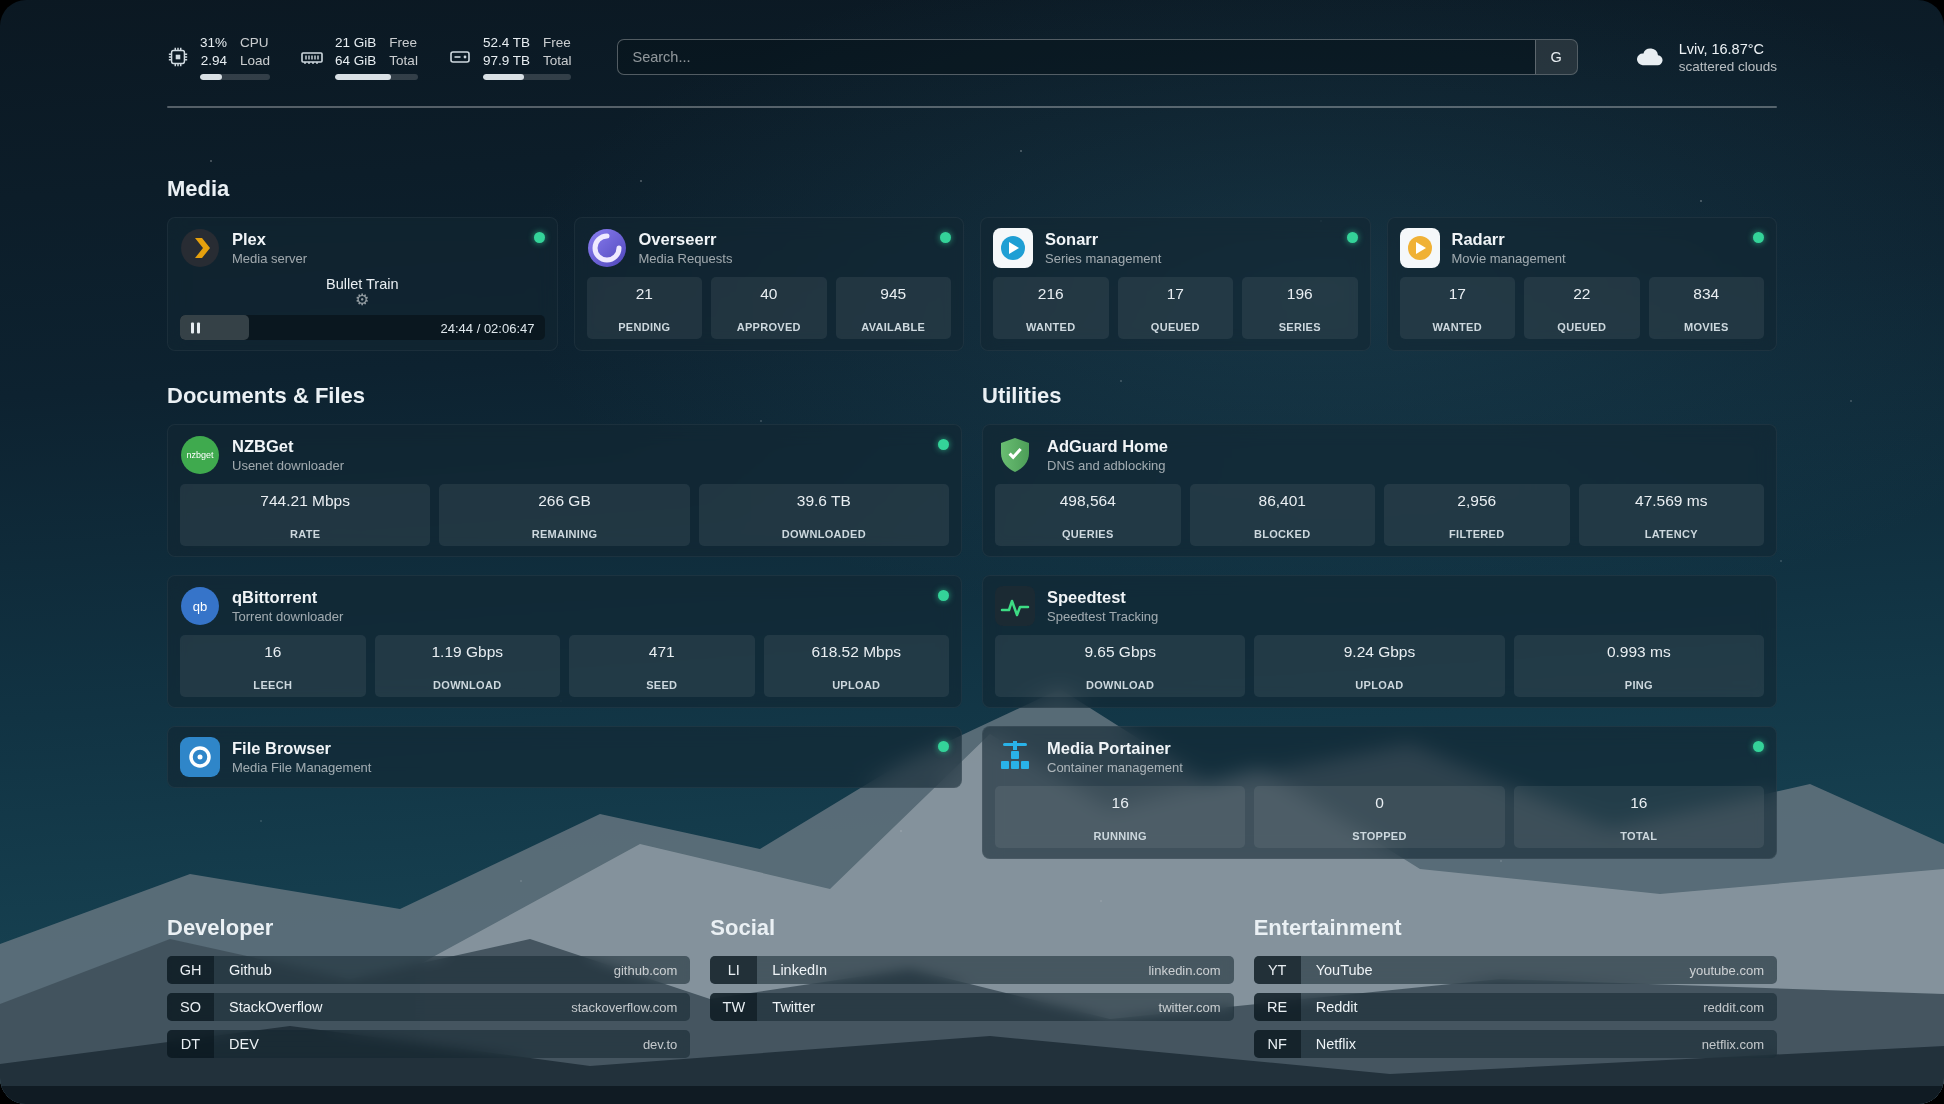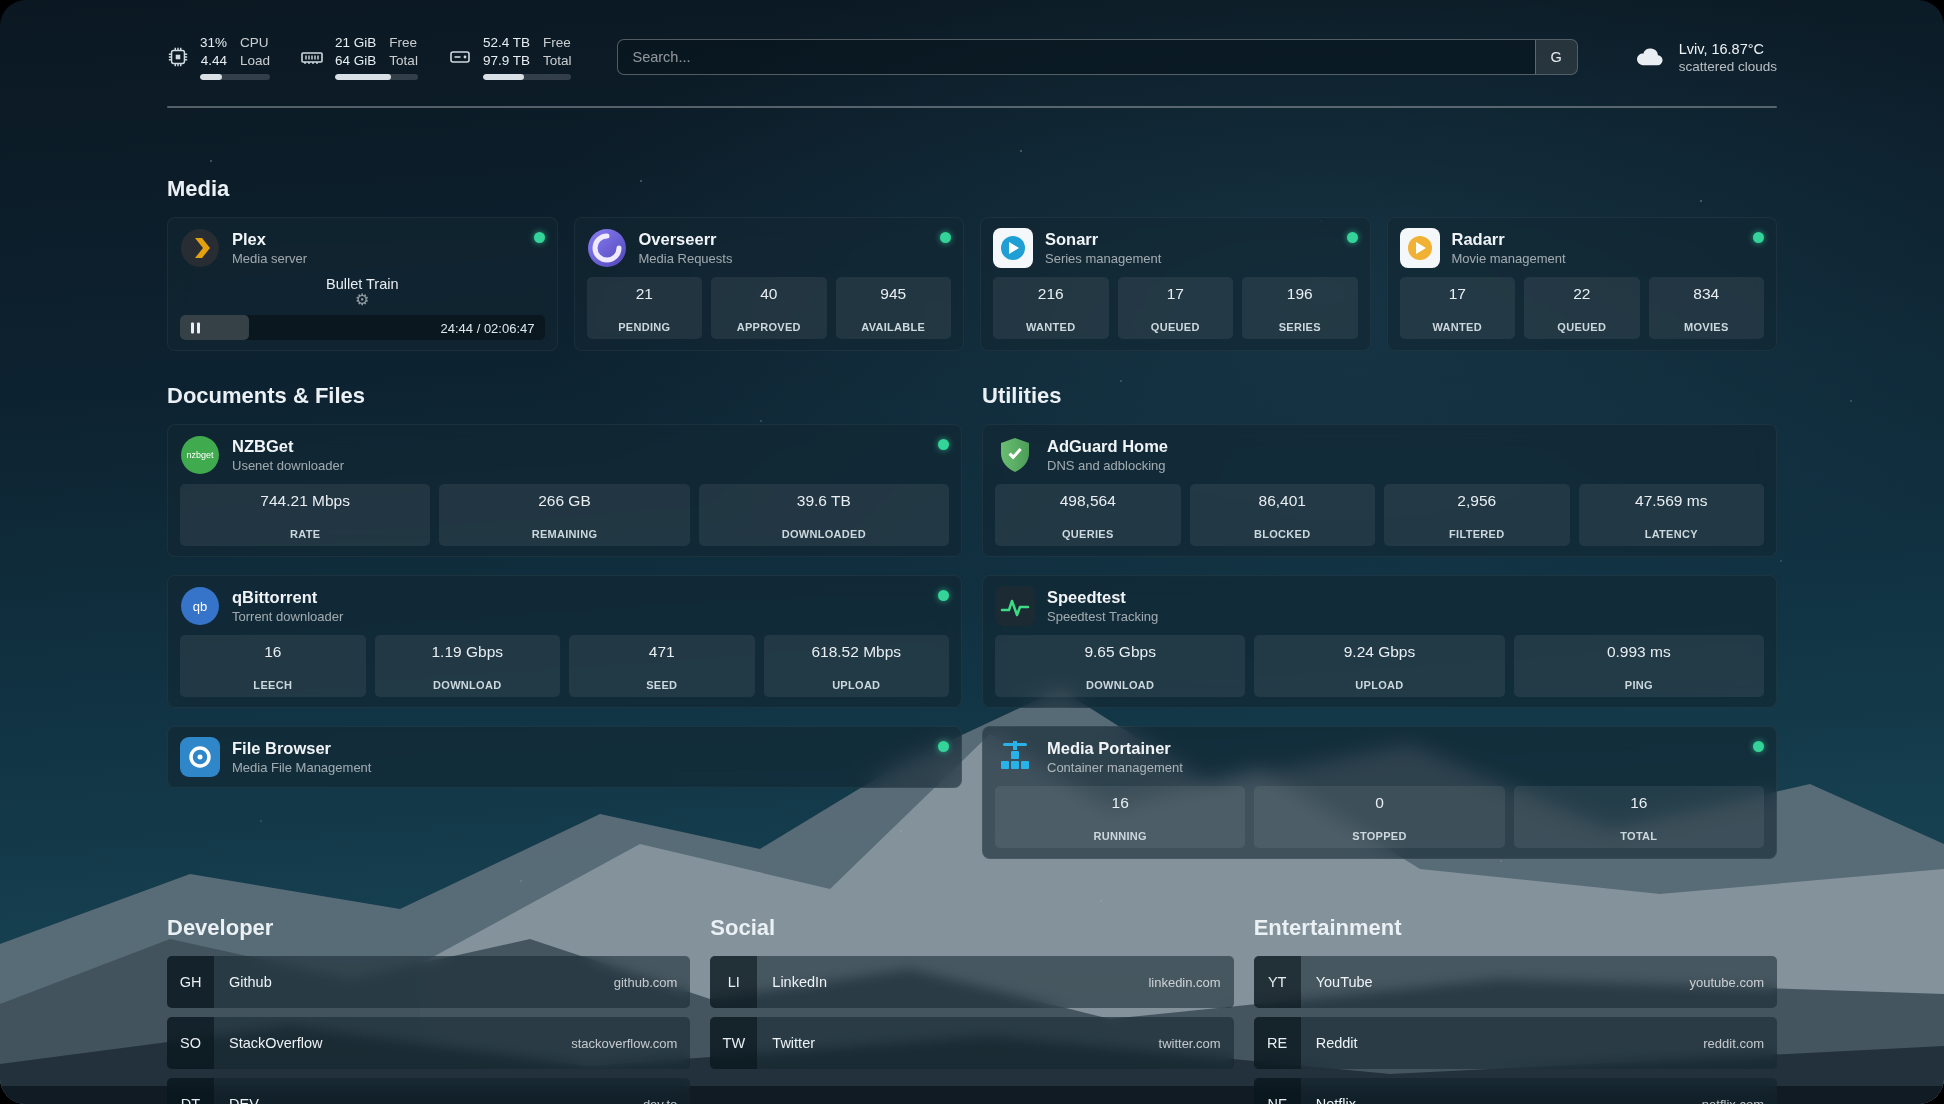--- a/index.html
+++ b/index.html
@@ -91,21 +91,21 @@
                border-radius:5px; }
   .pause { position:absolute; left:8px; top:50%; transform:translateY(-50%);
            background:transparent; border:none; display:flex; gap:3px; cursor:pointer; padding:3px; }
   .pause .pb { width:3px; height:11px; background:#e8eef2; border-radius:1px; display:block; }
   .plex-time { position:absolute; right:10px; top:50%; transform:translateY(-50%);
                color:#dfe7ec; font-size:13px; }
 
   
   .sec-bookmarks { margin-top:56px; display:grid; grid-template-columns:repeat(3,1fr); gap:20px; }
   .bm-list { display:flex; flex-direction:column; gap:9px; }
-  .bm-row { display:flex; align-items:center; height:52px; border-radius:5px; overflow:hidden;
+  .bm-row { display:flex; align-items:center; height:28px; border-radius:5px; overflow:hidden;
             background:rgba(20,38,48,0.55); backdrop-filter:blur(6px); cursor:pointer; }
   .bm-abbr { width:47px; height:100%; flex:0 0 47px; display:flex; align-items:center; justify-content:center;
              background:rgba(6,16,24,0.55); color:#e8eef2; font-size:14.5px; }
   .bm-label { flex:1; margin-left:15px; color:#eef3f6; font-size:14.5px; }
   .bm-url { margin-right:13px; color:rgba(255,255,255,0.72); font-size:13px; }
 </style>
 </head>
 <body>
 
 <div class="screen">
@@ -131,21 +131,21 @@
             <svg viewBox="0 0 24 24" width="22" height="22">
                 <rect x="5" y="5" width="14" height="14" rx="2" fill="none" stroke="#cfd9df" stroke-width="1.6"></rect>
                 <rect x="9.5" y="9.5" width="5" height="5" fill="#cfd9df"></rect>
                 <path d="M9 2v3M12 2v3M15 2v3M9 19v3M12 19v3M15 19v3M2 9h3M2 12h3M2 15h3M19 9h3M19 12h3M19 15h3" stroke="#cfd9df" stroke-width="1.6"></path>
               </svg>
           </span>
           <div class="mon-body">
             <div class="mon-grid">
               <span class="mon-val">31%</span>
               <span class="mon-lab">CPU</span>
-              <span class="mon-val">4.44</span>
+              <span class="mon-val">2.94</span>
               <span class="mon-lab">Load</span>
             </div>
             <div class="mon-bar">
                 <div class="mon-fill" style="width: 31%;"></div>
               </div>
           </div>
         </div>
 
         <div class="monitor">
           <span class="mon-icon">

